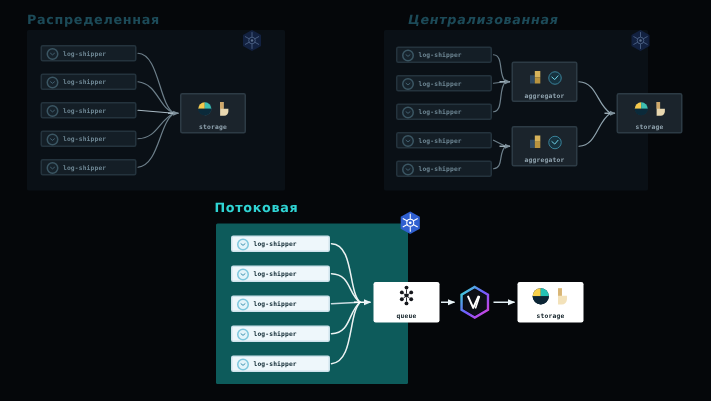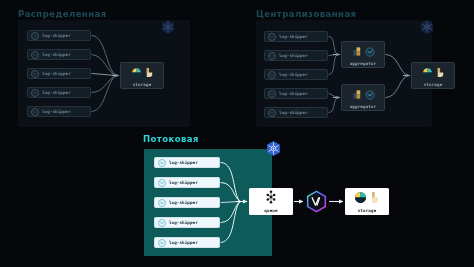--- a/index.html
+++ b/index.html
@@ -140,21 +140,21 @@
             <path d="M3 2h5v10h7v4a6 6 0 0 1-6 6H3z" fill="#e8d7b0"></path>
             <path d="M3 2h5v10H3z" fill="#cfa86a"></path>
           </svg>
         </span>
       </span>
       <span class="cap cap-dim">storage</span>
     </div>
   </div>
 
   <div class="panel">
-    <div class="panel-title" style="left:256px;top:9px;color:#1c4a58;">Централизованная</div>
+    <div class="panel-title" style="left:272px;top:9px;color:#1c4a58;font-style:italic;">Централизованная</div>
     <div class="panel-body body-dark" style="left:256px;top:20px;width:176px;height:107px;"></div>
 
     <div class="k8s k8s-dim" style="left:419px;top:19px;">
       <svg width="16" height="16" viewBox="0 0 32 32">
         <polygon points="16,2 28,8.6 28,23.4 16,30 4,23.4 4,8.6" fill="#1a2f63"></polygon>
         <g fill="none" stroke="#7a9cd8" stroke-width="1.3">
           <circle cx="16" cy="16" r="4.4"></circle>
           <path d="M16 4.8v6.6M16 20.6v6.6M6.6 10.6l5.8 3.2M19.6 18.2l5.8 3.2M25.4 10.6l-5.8 3.2M12.4 18.2l-5.8 3.2"></path>
         </g>
         <circle cx="16" cy="16" r="1.6" fill="#9fc0f0"></circle>

